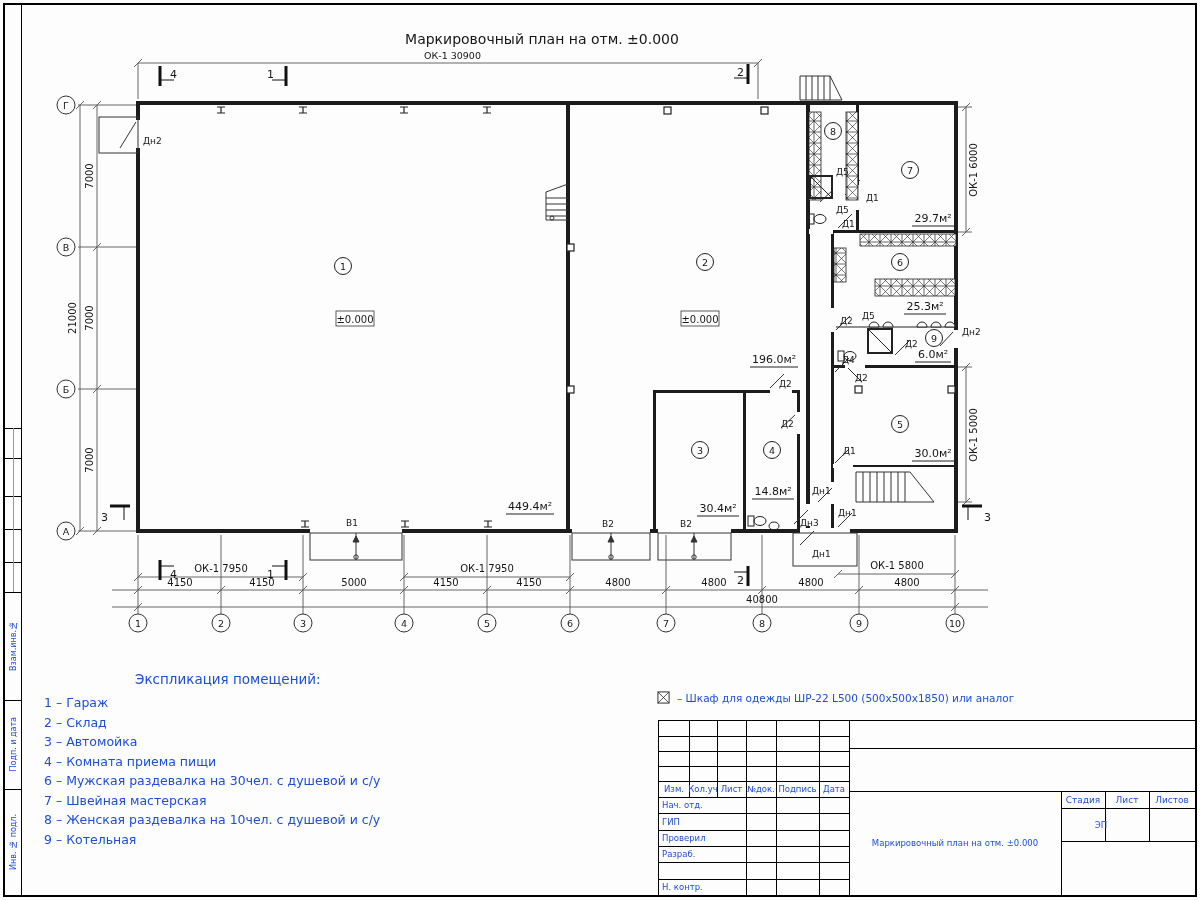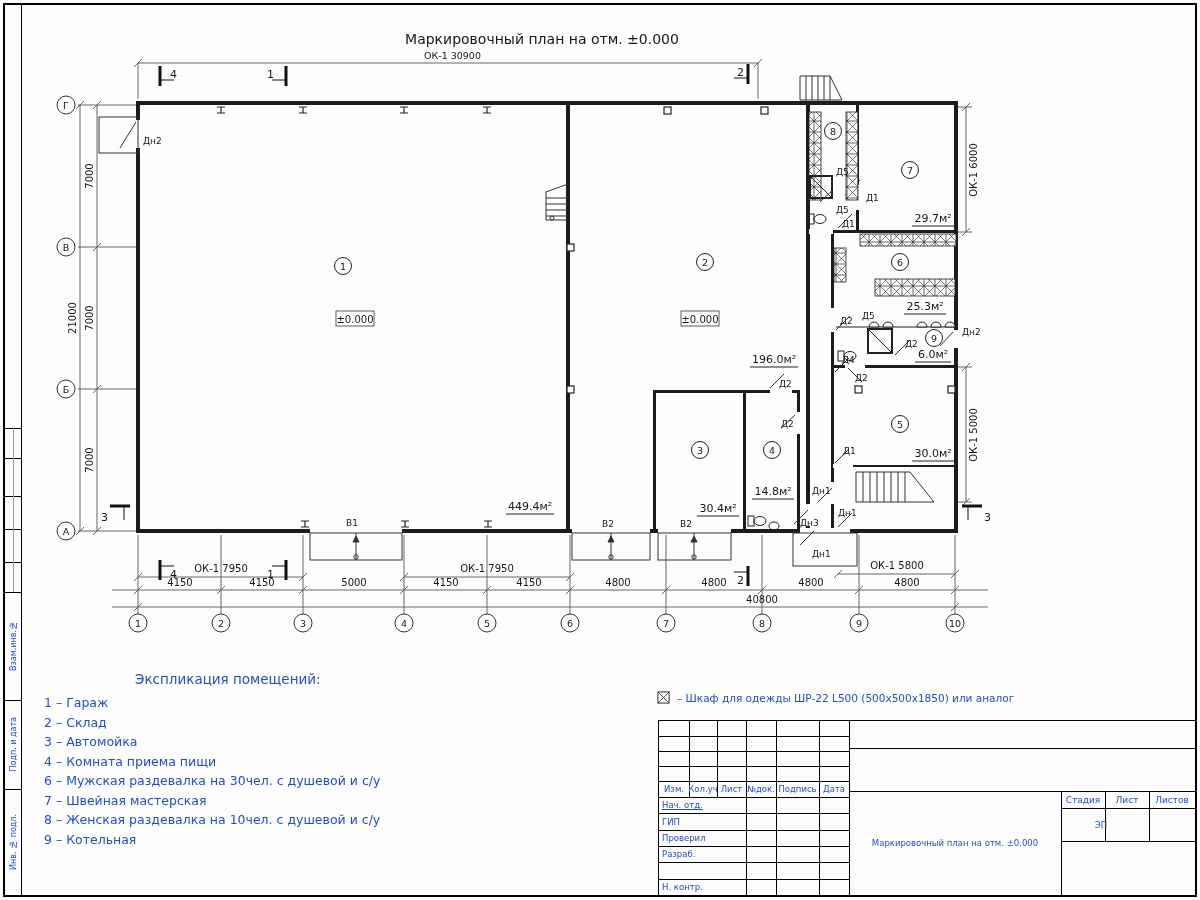--- a/index.html
+++ b/index.html
@@ -507,21 +507,21 @@
     <div class="cell c" style="left:87px;top:60px;width:30px;height:16px;">
         <span>№док.</span>
       </div>
     <div class="cell c" style="left:117px;top:60px;width:43px;height:16px;">
         <span>Подпись</span>
       </div>
     <div class="cell c" style="left:160px;top:60px;width:30px;height:16px;text-align:right;">
         <span>Дата</span>
       </div>
 
-    <div class="cell l" style="left:0;top:76px;width:87px;height:16px;text-decoration:underline;">
+    <div class="cell l" style="left:0;top:76px;width:87px;height:16px;">
         <span>Нач. отд.</span>
       </div>
     <div class="cell l" style="left:0;top:92px;width:87px;height:17px;">
         <span>ГИП</span>
       </div>
     <div class="cell l" style="left:0;top:109px;width:87px;height:16px;">
         <span>Проверил</span>
       </div>
     <div class="cell l" style="left:0;top:125px;width:87px;height:16px;">
         <span>Разраб.</span>

